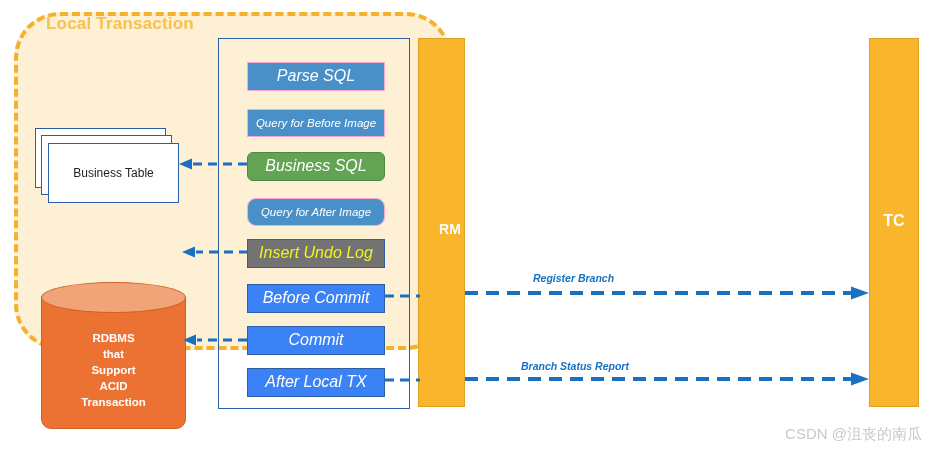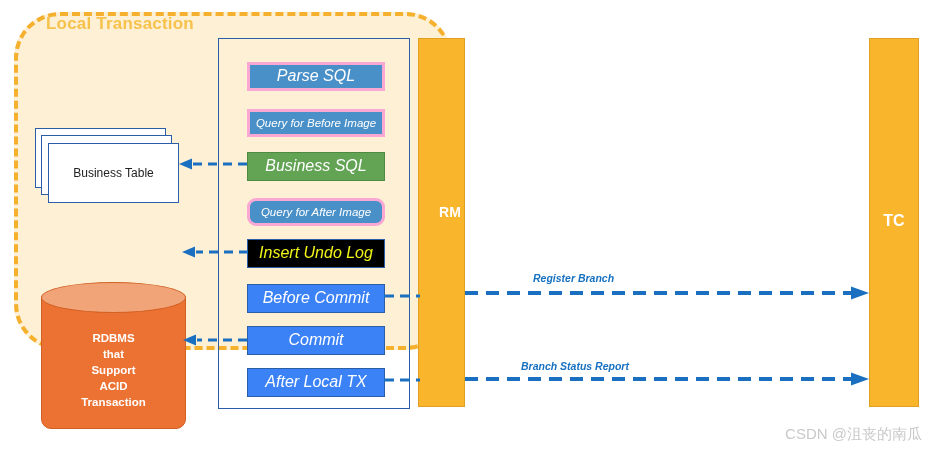--- a/index.html
+++ b/index.html
@@ -69,21 +69,21 @@
     background: #f9b githubfallback;
   }
   .rm-bar {
     background: #f9b52c;
     border: 1px solid #e0a024;
     box-sizing: border-box;
   }
   .rm-bar-label {
     position: absolute;
     left: 418px;
-    top: 204px;
+    top: 221px;
     width: 64px;
     text-align: center;
     font-size: 14px;
     font-weight: bold;
     color: #ffffff;
   }
 
   
   .tc-bar {
     position: absolute;
@@ -123,28 +123,28 @@
   .step.big {
     height: 29px;
     font-size: 16px;
   }
   .step.small {
     height: 28px;
     font-size: 11.5px;
   }
   .step.blue-mid {
     background: #4a90c8;
-    border: 3px solid #f9a8d4;
+    border: 1px solid #f9a8d4;
   }
   .step.green {
     background: #62a354;
     border: 1px solid #4f8a43;
   }
   .step.blue-light {
-    background: #000000;
+    background: #737373;
     border: 1.5px solid #2b5ea7;
     color: #f2f517;
   }
   .step.blue-dark {
     background: #3b82f6;
     border: 1px solid #2b5ea7;
   }
 
   
   .bt-card {
@@ -264,21 +264,21 @@
       <div>ACID</div>
       <div>Transaction</div>
     </div>
   </div>
 
   <div class="rm-container"></div>
   <div class="rm-container-fillwhite"></div>
 
   <div class="step big blue-mid" style="top:62px;">Parse SQL</div>
   <div class="step small blue-mid" style="top:109px;">Query for Before Image</div>
-  <div class="step big green" style="top:152px;">Business SQL</div>
+  <div class="step big green" style="top:152px;border-radius:6px;">Business SQL</div>
   <div class="step small blue-mid" style="top:198px;border-radius:9px;">Query for After Image</div>
   <div class="step big blue-light" style="top:239px;">Insert Undo Log</div>
   <div class="step big blue-dark" style="top:284px;">Before Commit</div>
   <div class="step big blue-dark" style="top:326px;">Commit</div>
   <div class="step big blue-dark" style="top:368px;">After Local TX</div>
 
   <div class="rm-bar"></div>
   <div class="rm-bar-label">RM</div>
 
   <div class="tc-bar"></div>

